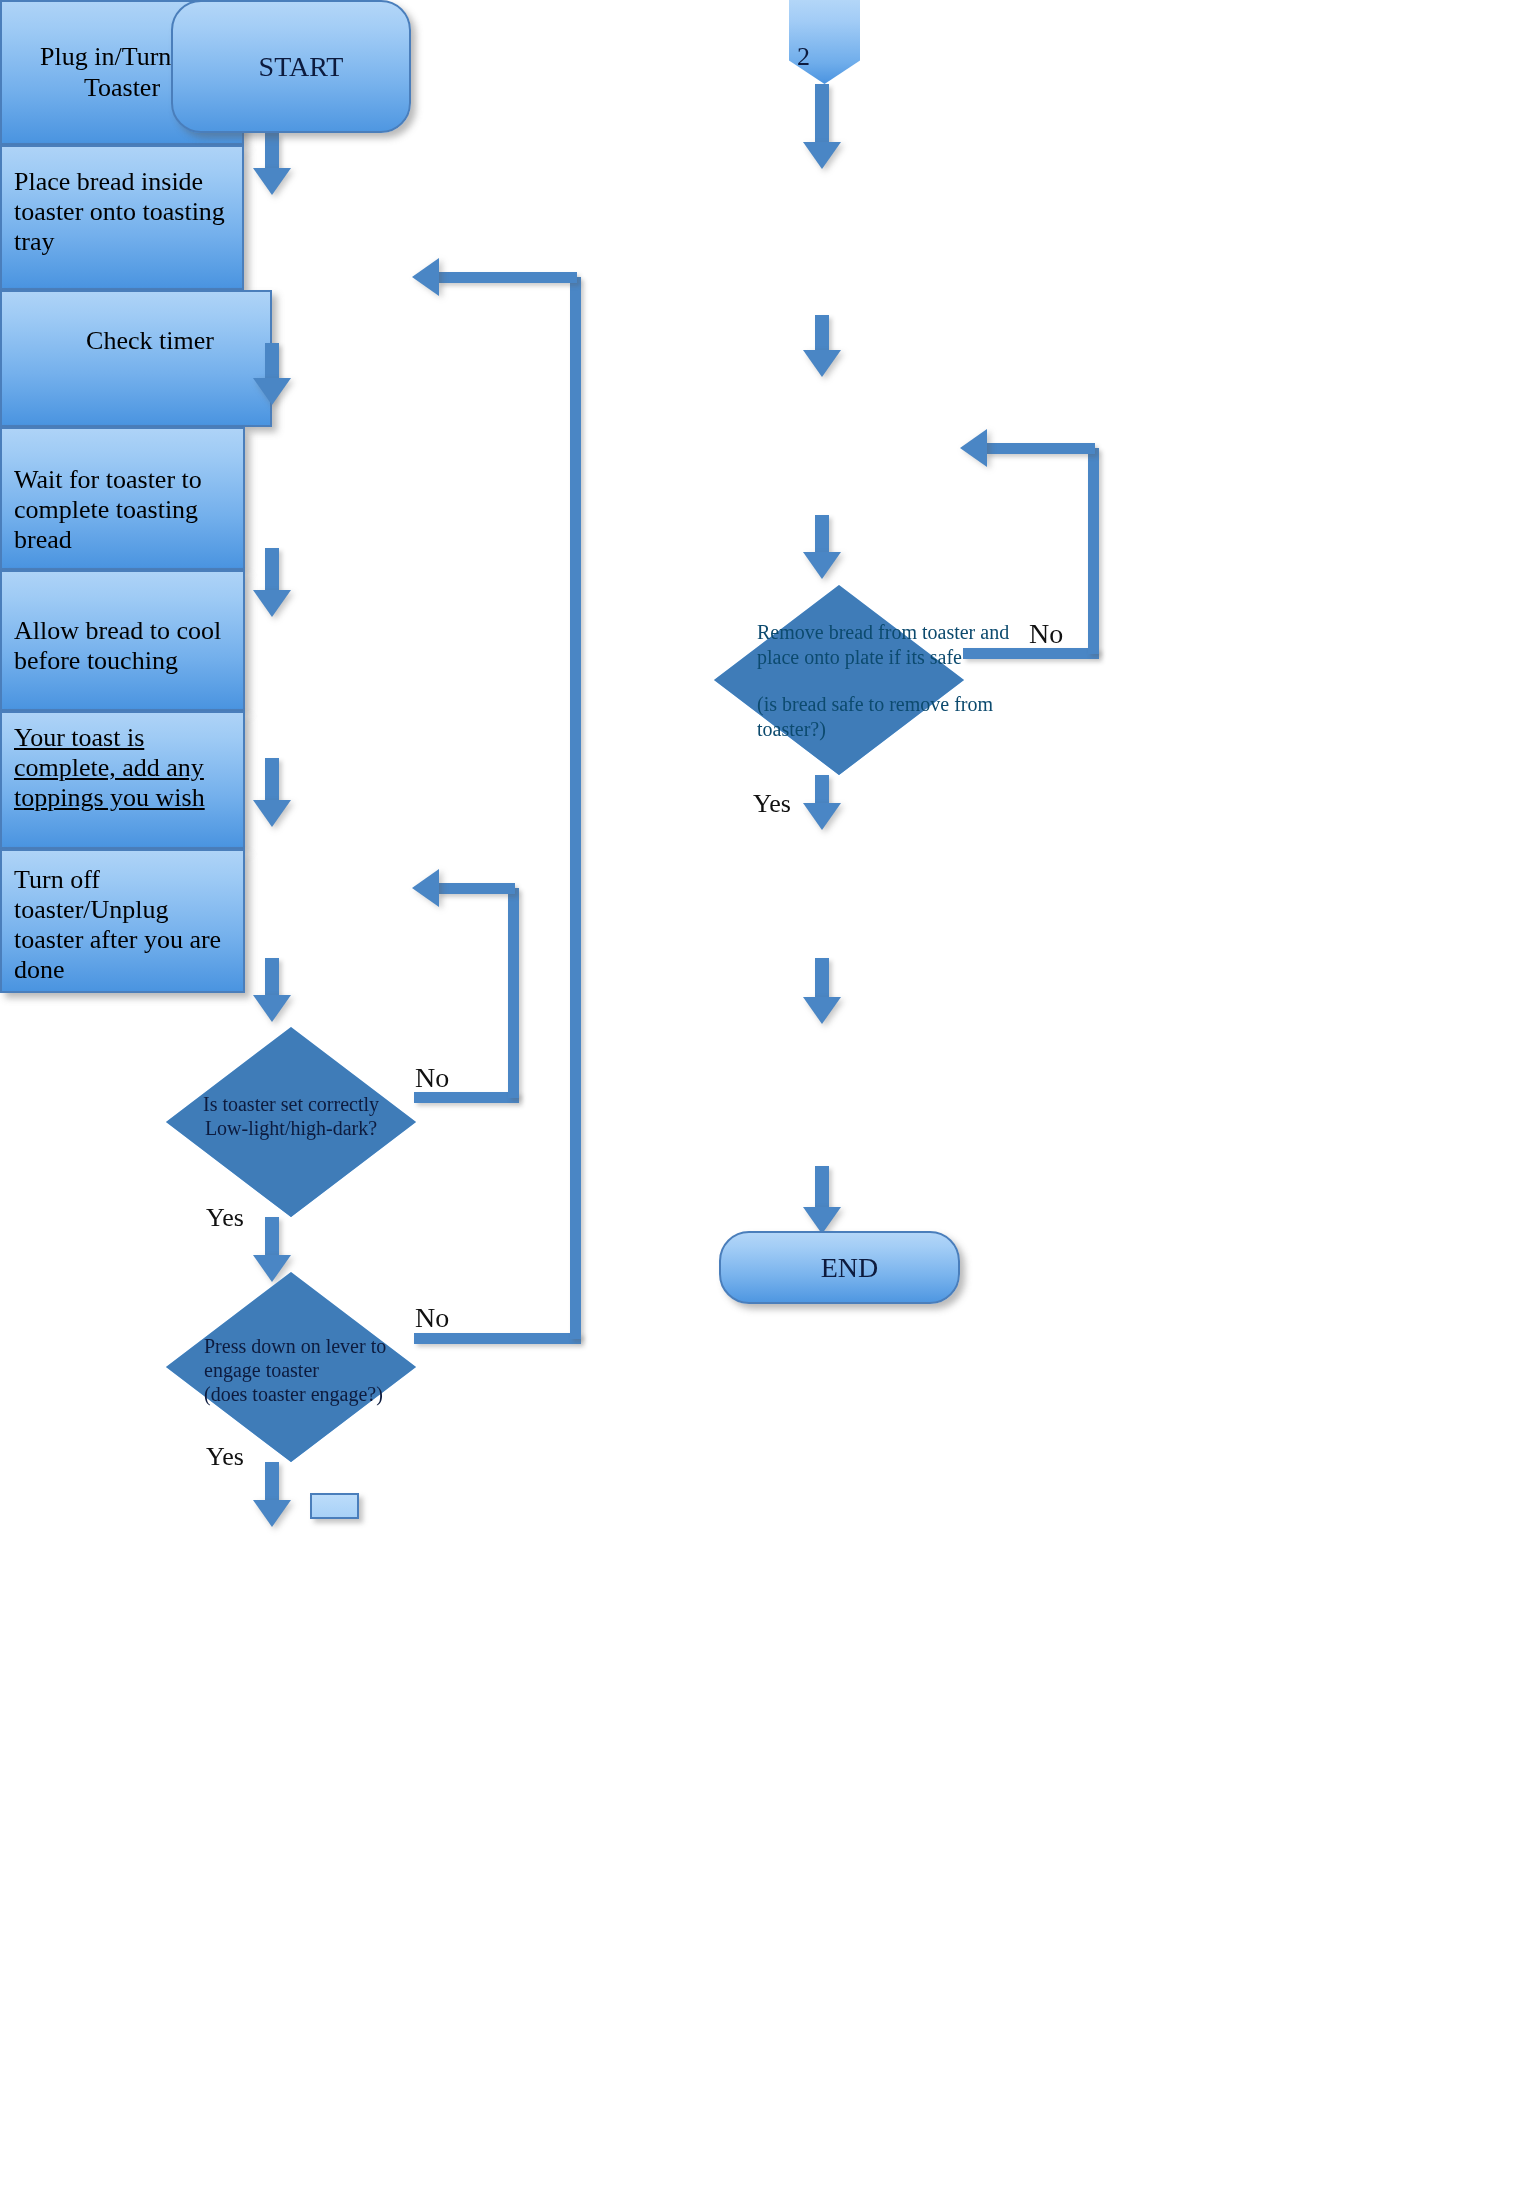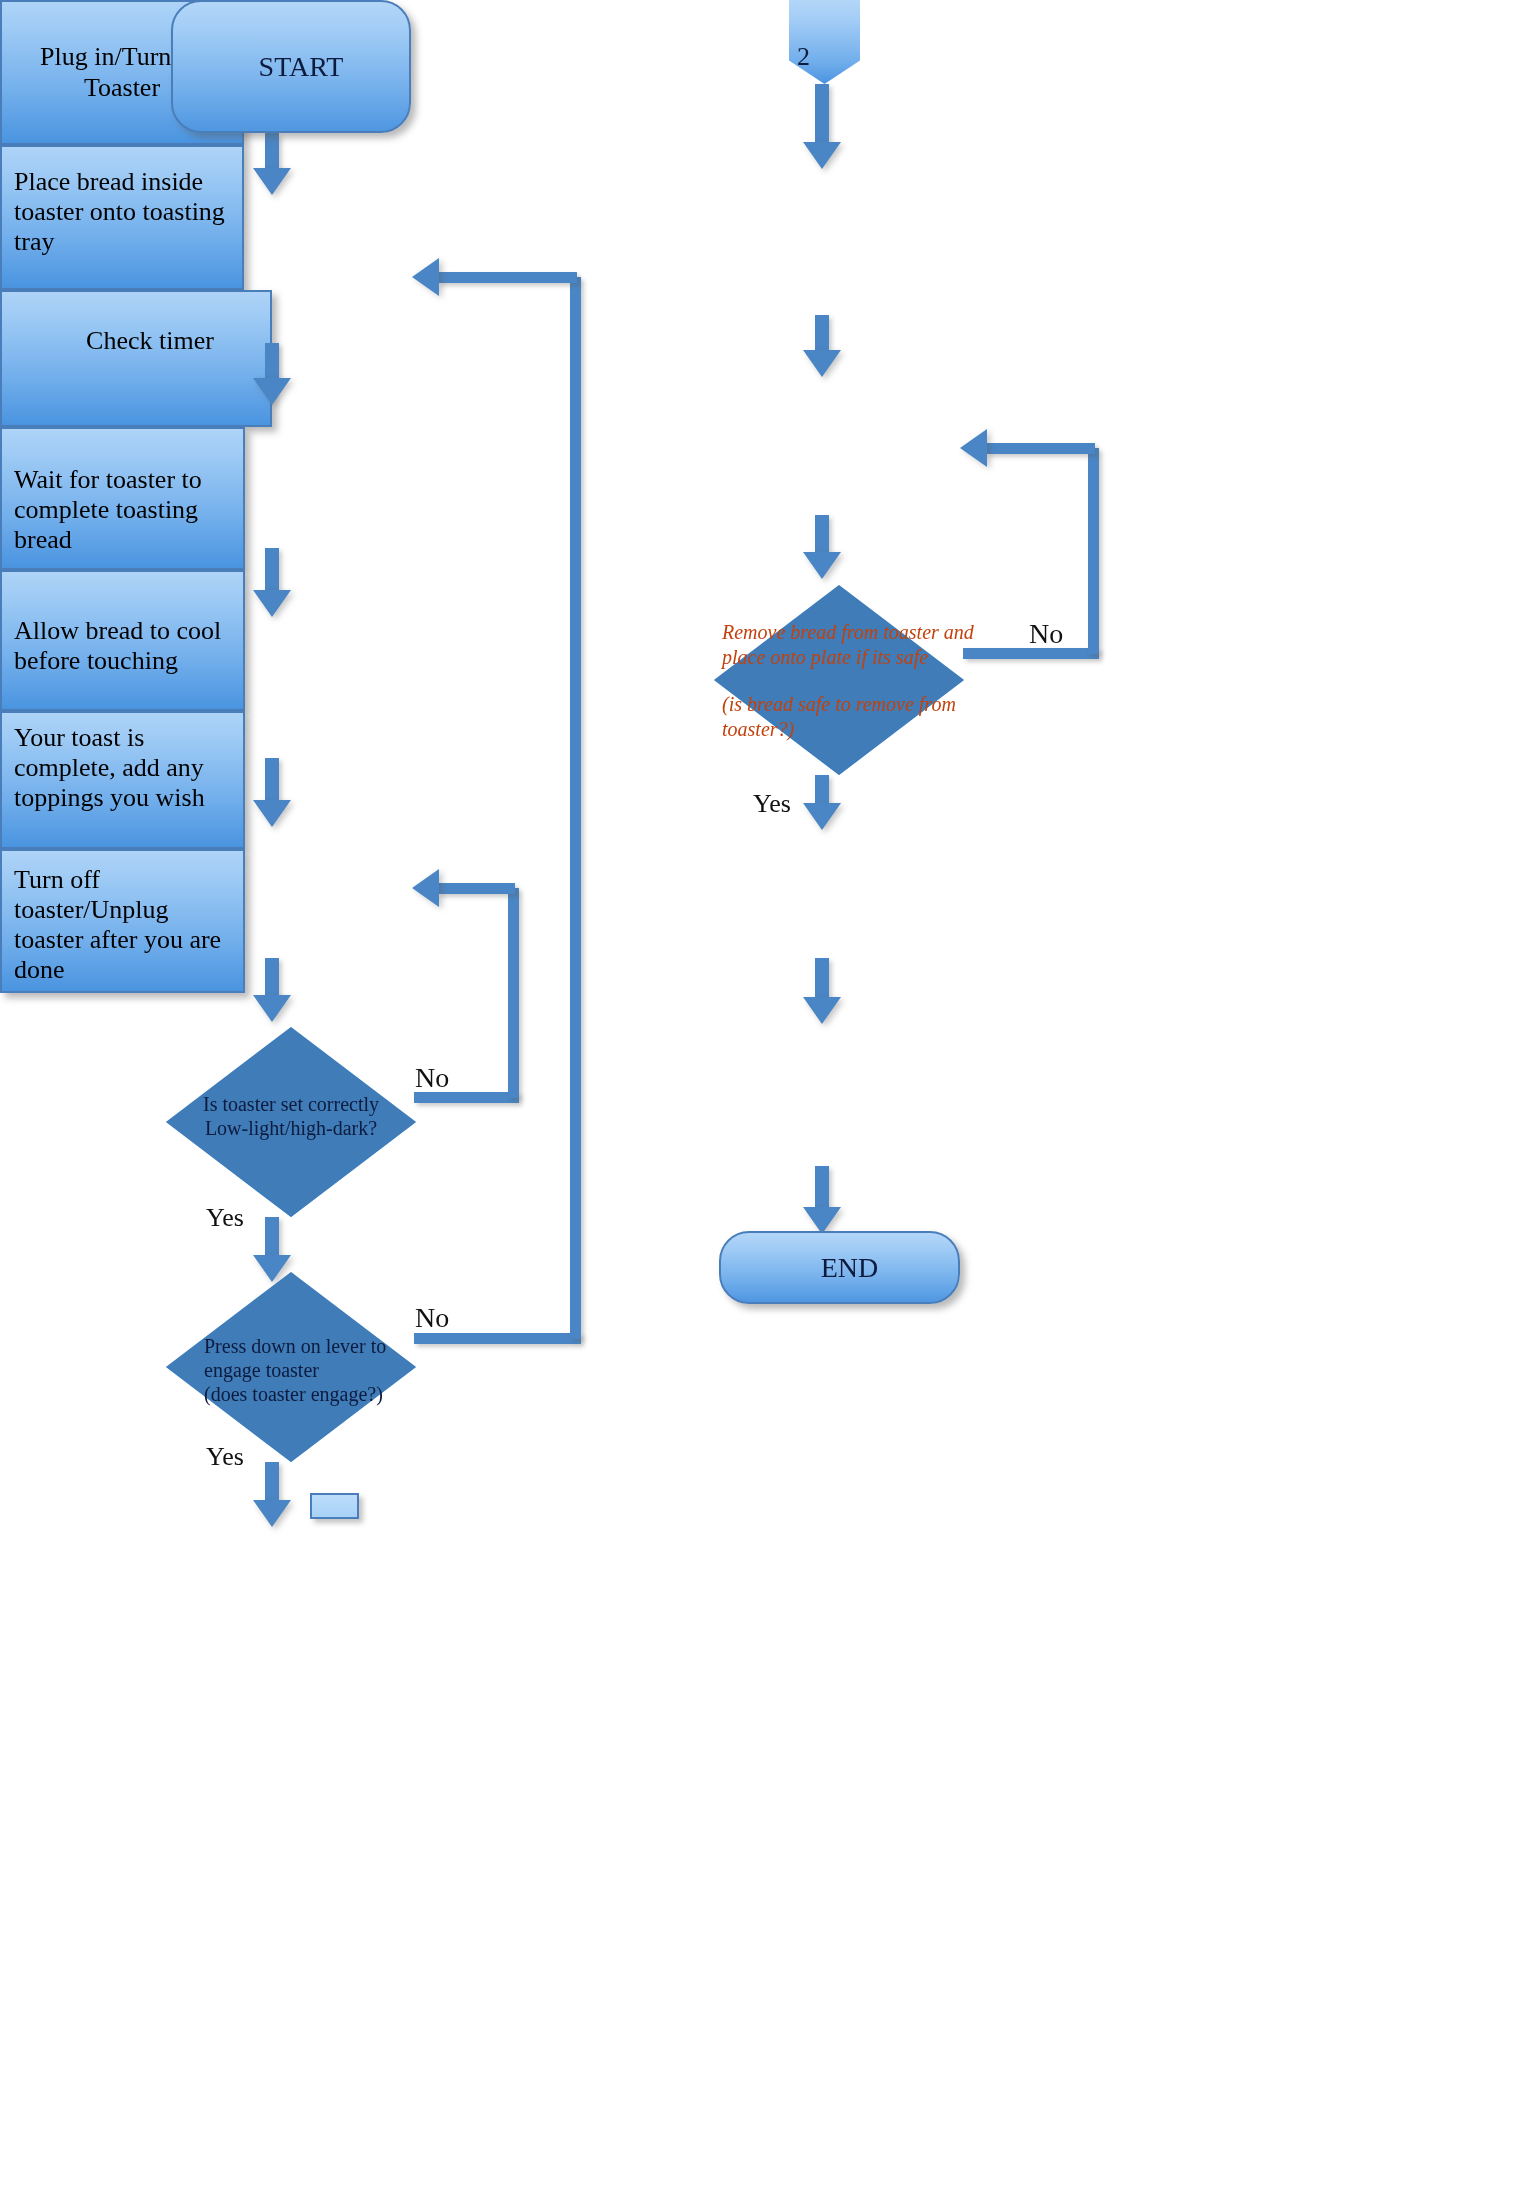--- a/index.html
+++ b/index.html
@@ -197,40 +197,40 @@
   </div>
 
   <div class="ln sh" style="left:815px;top:515px;width:14px;height:42px;"></div>
   <div class="arrow-d" style="left:803px;top:552px;"></div>
 
   <div class="decision" style="left:714px;top:585px;width:250px;height:190px;">
     <div class="dia"></div>
     <div class="dia-edge"></div>
   </div>
 
-  <div class="f20" style="position:absolute;left:722px;top:620px;width:330px;line-height:1.25;color:#c2410c;z-index:4;font-style:italic;">
+  <div class="f20" style="position:absolute;left:757px;top:620px;width:330px;line-height:1.25;color:#0c4a6e;z-index:4;">
     <div>Remove bread from toaster and</div>
     <div>place onto plate if its safe</div>
     <div style="height:22px;"></div>
     <div>(is bread safe to remove from</div>
     <div>toaster?)</div>
   </div>
 
   <div class="edge-label f24" style="left:1029px;top:618px;">No</div>
   <div class="ln sh" style="left:963px;top:648px;width:136px;height:11px;"></div>
   <div class="ln sh" style="left:1088px;top:448px;width:11px;height:206px;"></div>
   <div class="ln sh" style="left:985px;top:443px;width:110px;height:11px;"></div>
   <div class="arrow-l" style="left:960px;top:429px;"></div>
 
   <div class="edge-label f26" style="left:753px;top:789px;">Yes</div>
   <div class="ln sh" style="left:815px;top:775px;width:14px;height:34px;"></div>
   <div class="arrow-d" style="left:803px;top:803px;"></div>
 
   <div class="proc clip-bottom f26" style="left:719px;top:824px;width:241px;height:134px;">
-    <div class="txt" style="">Your toast is complete, add any toppings you wish</div>
+    <div class="txt" style="text-decoration:underline;">Your toast is complete, add any toppings you wish</div>
   </div>
 
   <div class="ln sh" style="left:815px;top:958px;width:14px;height:44px;"></div>
   <div class="arrow-d" style="left:803px;top:997px;"></div>
 
   <div class="proc f26" style="left:719px;top:1026px;width:241px;height:140px;">
     <div class="txt" style="padding-top:14px;">Turn off toaster/Unplug toaster after you are done</div>
   </div>
 
   <div class="ln sh" style="left:815px;top:1166px;width:14px;height:46px;"></div>

